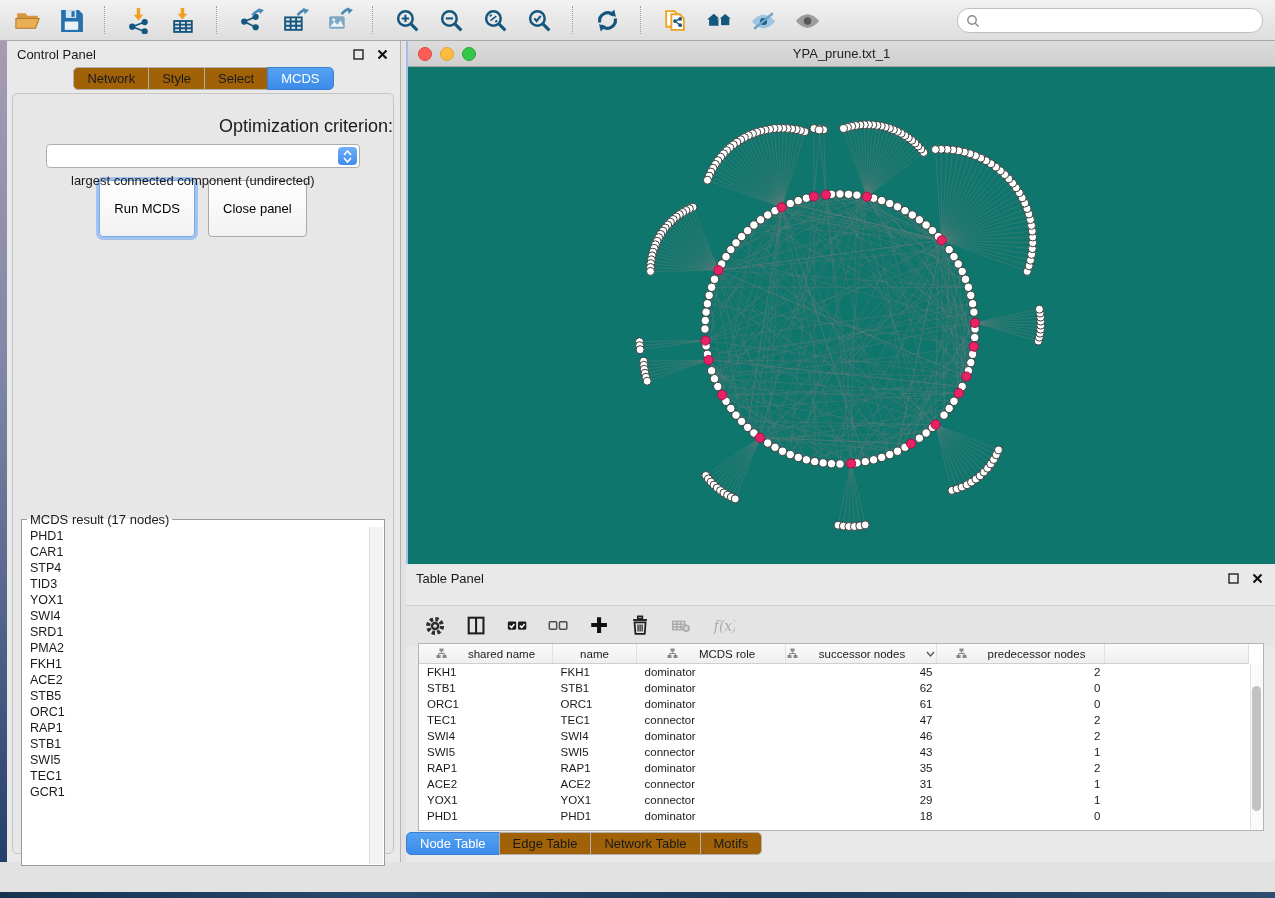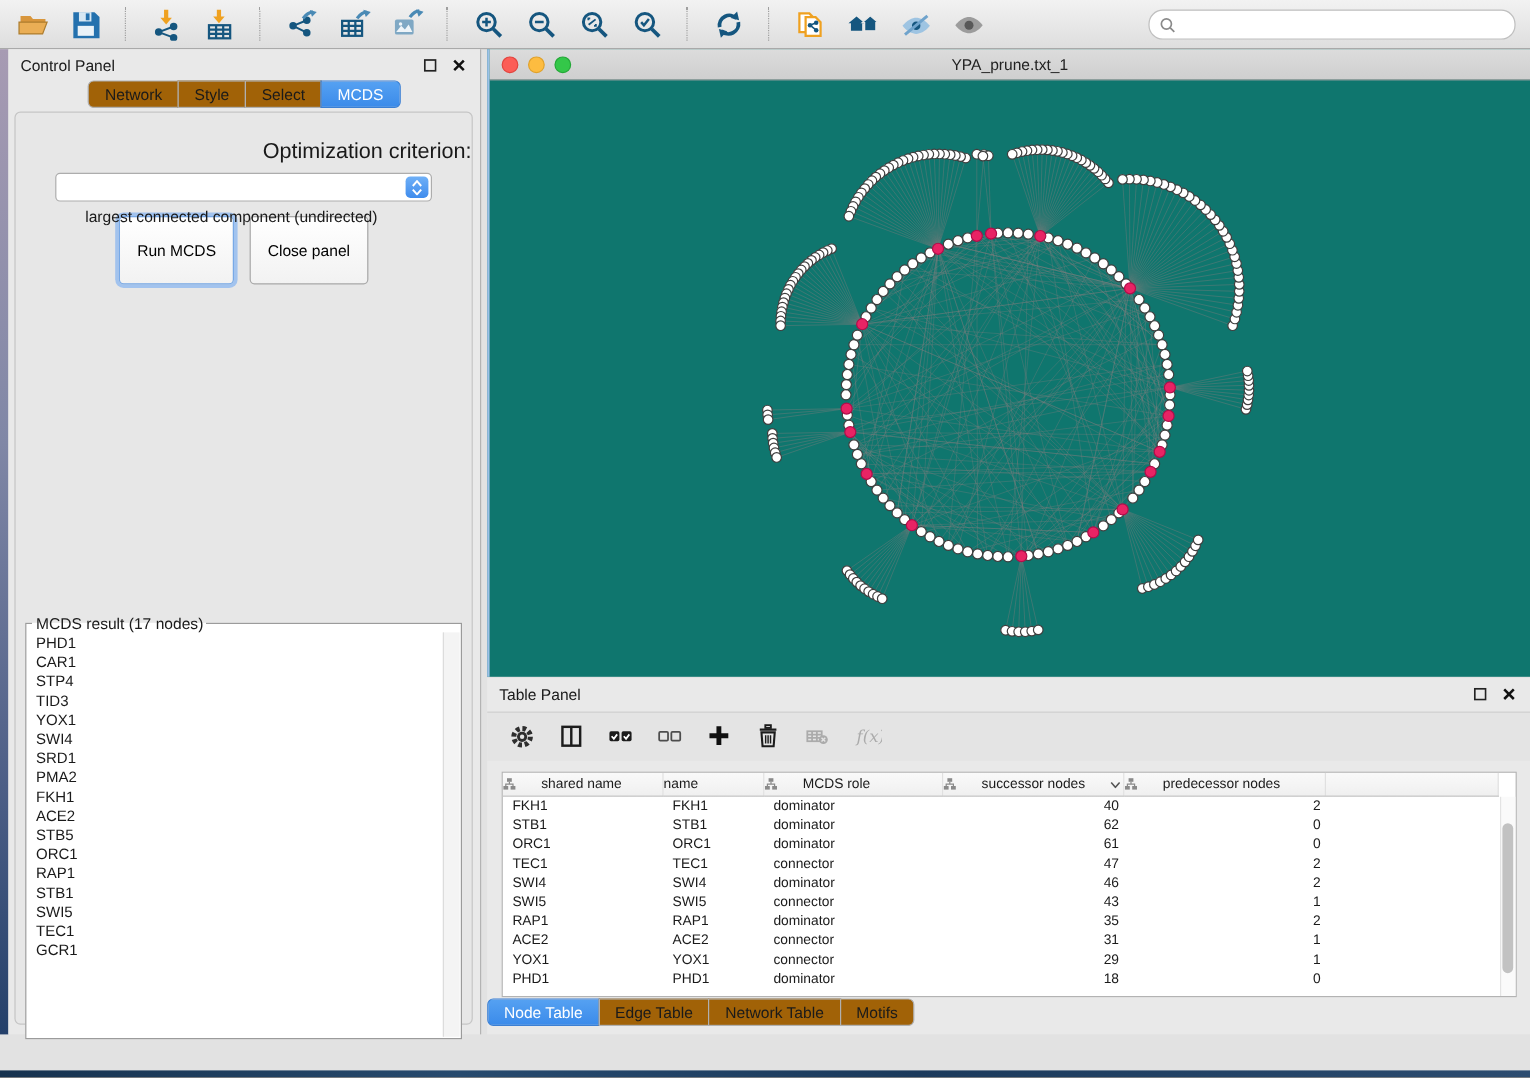--- a/index.html
+++ b/index.html
@@ -58,30 +58,30 @@
   .network-window{position:absolute;left:406px;top:41px;width:869px;height:523px;background:#0f766e;
                   border-left:2px solid #9dc1e8;box-sizing:border-box;}
   .win-titlebar{height:25px;background:linear-gradient(#dcdcdc,#cfcfcf);border-bottom:1px solid #a5a5a5;
                 display:flex;align-items:center;position:relative;}
   .traffic{display:flex;gap:8px;margin-left:10px;}
   .traffic span{width:12px;height:12px;border-radius:50%;display:block;}
   .win-title{position:absolute;left:0;right:0;text-align:center;font-size:13px;color:#222;}
   .net-canvas{display:block;}
   
   .table-panel{position:absolute;left:406px;top:565px;width:869px;height:297px;background:#e9e9e9;}
-  .tp-toolbar{height:40px;margin-top:2px;background:#e4e4e4;border-top:1px solid #d0d0d0;
+  .tp-toolbar{height:40px;margin-top:14px;background:#e4e4e4;border-top:1px solid #d0d0d0;
               display:flex;align-items:center;gap:15px;padding-left:17px;}
   .tp-btn{width:26px;height:26px;display:flex;align-items:center;justify-content:center;}
   .tp-btn svg{width:24px;height:24px;}
   .tbl-box{position:absolute;left:12px;top:78px;width:844px;height:186px;background:#fff;
            border:1px solid #b3b3b3;overflow:hidden;}
   table.nodes{border-collapse:collapse;width:830px;table-layout:fixed;font-size:11.5px;}
   table.nodes th{height:19px;font-weight:normal;background:linear-gradient(#fafafa,#efefef);
                  border-right:1px solid #e0e0e0;border-bottom:1px solid #cfcfcf;padding:0;}
-  .th-inner{display:flex;align-items:center;gap:21px;}
+  .th-inner{display:flex;align-items:center;justify-content:center;gap:21px;}
   .th-inner svg{width:11px;height:11px;flex:0 0 auto;}
   table.nodes td{height:16px;padding:0 4px 0 8px;white-space:nowrap;overflow:hidden;}
   td.num{text-align:right;padding-right:14px;}
   .tbl-vtrack{position:absolute;right:0;top:20px;bottom:0;width:12px;background:#fafafa;border-left:1px solid #e3e3e3;}
   .tbl-thumb{position:absolute;left:1px;width:9px;border-radius:5px;background:#c2c2c2;}
   .bottom-tabs{position:absolute;left:0;right:0;bottom:7px;display:flex;justify-content:flex-start;}
   
   .status-bar{position:absolute;left:0;top:862px;width:1275px;height:30px;background:#ededed;
               border-top:1px solid #ababab;}
   .list-btn{position:absolute;left:11px;top:4px;width:27px;height:22px;background:linear-gradient(#fbfbfb,#ededed);
@@ -718,21 +718,21 @@
                 </span>
               </th>
               <th style="width:auto"></th>
             </tr>
           </thead>
         <tbody id="tbl-body">
             <tr>
               <td>FKH1</td>
               <td>FKH1</td>
               <td>dominator</td>
-              <td class="num">40</td>
+              <td class="num">45</td>
               <td class="num">2</td>
               <td></td>
             </tr>
             <tr>
               <td>STB1</td>
               <td>STB1</td>
               <td>dominator</td>
               <td class="num">62</td>
               <td class="num">0</td>
               <td></td>

